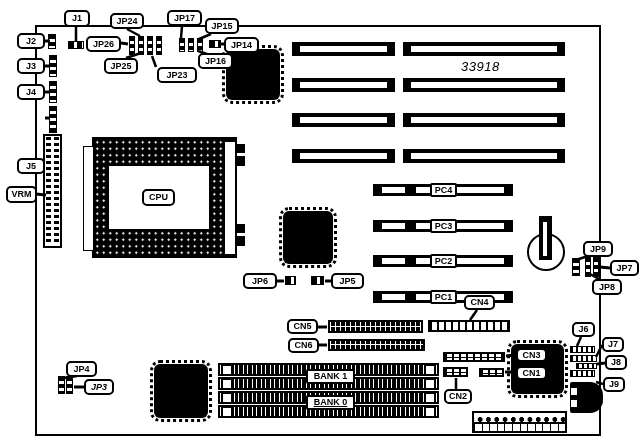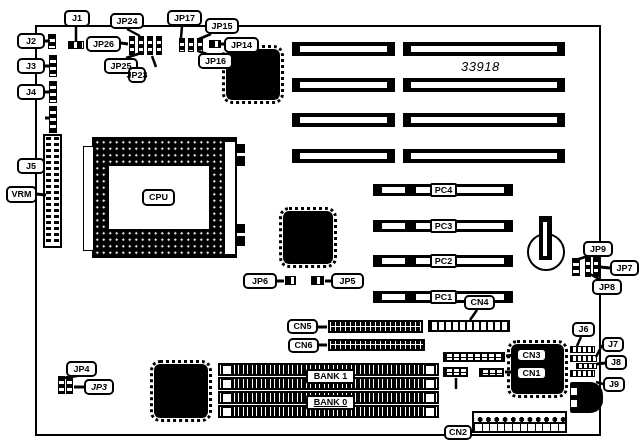--- a/index.html
+++ b/index.html
@@ -248,35 +248,35 @@
   <div class="callout" style="left:64px;top:10px;width:26px;height:17px;">J1</div>
   <div class="callout" style="left:110px;top:13px;width:34px;height:16px;">JP24</div>
   <div class="callout" style="left:167px;top:10px;width:35px;height:16px;">JP17</div>
   <div class="callout" style="left:205px;top:18px;width:34px;height:16px;">JP15</div>
   <div class="callout" style="left:17px;top:33px;width:28px;height:16px;">J2</div>
   <div class="callout" style="left:86px;top:36px;width:35px;height:16px;">JP26</div>
   <div class="callout" style="left:224px;top:37px;width:35px;height:16px;">JP14</div>
   <div class="callout" style="left:198px;top:53px;width:35px;height:16px;">JP16</div>
   <div class="callout" style="left:104px;top:58px;width:34px;height:16px;">JP25</div>
   <div class="callout" style="left:17px;top:58px;width:28px;height:16px;">J3</div>
-  <div class="callout" style="left:128px;top:67px;width:18px;height:16px;text-align:right;">JP23</div>
+  <div class="callout" style="left:157px;top:67px;width:40px;height:16px;text-align:right;">JP23</div>
   <div class="callout" style="left:17px;top:84px;width:28px;height:16px;">J4</div>
   <div class="callout" style="left:17px;top:110px;width:28px;height:16px;margin-top:48px;">J5</div>
   <div class="callout" style="left:6px;top:186px;width:31px;height:17px;">VRM</div>
   <div class="callout" style="left:583px;top:241px;width:30px;height:16px;">JP9</div>
   <div class="callout" style="left:610px;top:260px;width:29px;height:16px;">JP7</div>
   <div class="callout" style="left:243px;top:273px;width:34px;height:16px;">JP6</div>
   <div class="callout" style="left:331px;top:273px;width:33px;height:16px;">JP5</div>
   <div class="callout" style="left:592px;top:279px;width:30px;height:16px;">JP8</div>
   <div class="callout" style="left:464px;top:295px;width:31px;height:15px;">CN4</div>
   <div class="callout" style="left:287px;top:319px;width:31px;height:15px;">CN5</div>
   <div class="callout" style="left:572px;top:322px;width:23px;height:15px;">J6</div>
   <div class="callout" style="left:288px;top:338px;width:31px;height:15px;">CN6</div>
   <div class="callout" style="left:602px;top:337px;width:22px;height:15px;">J7</div>
   <div class="callout" style="left:516px;top:348px;width:31px;height:14px;">CN3</div>
   <div class="callout" style="left:605px;top:355px;width:22px;height:15px;">J8</div>
   <div class="callout" style="left:516px;top:366px;width:31px;height:14px;">CN1</div>
   <div class="callout" style="left:603px;top:377px;width:22px;height:15px;">J9</div>
   <div class="callout" style="left:66px;top:361px;width:31px;height:16px;">JP4</div>
   <div class="callout" style="left:84px;top:379px;width:30px;height:16px;font-style:italic;">JP3</div>
-  <div class="callout" style="left:444px;top:389px;width:28px;height:15px;margin-top:36px;">CN2</div>
+  <div class="callout" style="left:444px;top:389px;width:28px;height:15px;">CN2</div>
 
 </div>
 
 </body></html>

